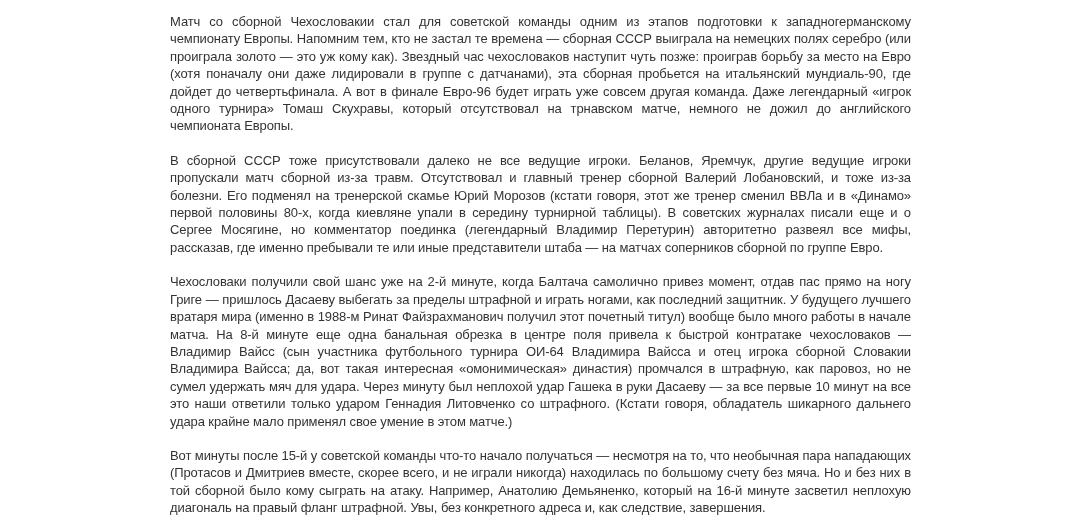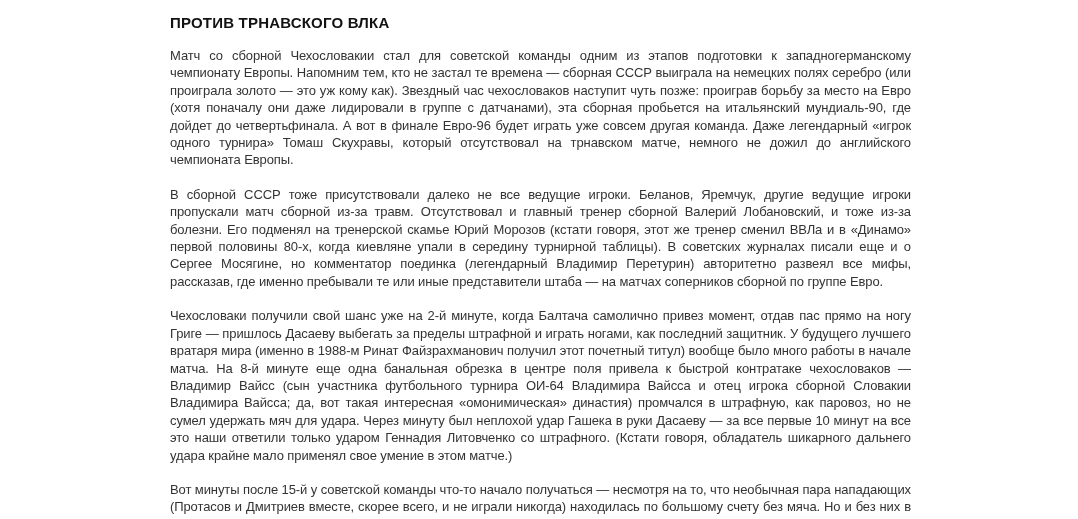--- a/index.html
+++ b/index.html
@@ -34,18 +34,17 @@
     line-height: 17.4px;
     color: #333333;
     text-align: justify;
     letter-spacing: -0.1px;
   }
 </style>
 </head>
 <body>
 
 <div class="article">
-  <h1 class="article-title">ПРОТИВ ТРНАВСКОГО ВЛКА</h1>
   <p class="article-paragraph">Матч со сборной Чехословакии стал для советской команды одним из этапов подготовки к западногерманскому чемпионату Европы. Напомним тем, кто не застал те времена — сборная СССР выиграла на немецких полях серебро (или проиграла золото — это уж кому как). Звездный час чехословаков наступит чуть позже: проиграв борьбу за место на Евро (хотя поначалу они даже лидировали в группе с датчанами), эта сборная пробьется на итальянский мундиаль-90, где дойдет до четвертьфинала. А вот в финале Евро-96 будет играть уже совсем другая команда. Даже легендарный «игрок одного турнира» Томаш Скухравы, который отсутствовал на трнавском матче, немного не дожил до английского чемпионата Европы.</p>
   <p class="article-paragraph">В сборной СССР тоже присутствовали далеко не все ведущие игроки. Беланов, Яремчук, другие ведущие игроки пропускали матч сборной из-за травм. Отсутствовал и главный тренер сборной Валерий Лобановский, и тоже из-за болезни. Его подменял на тренерской скамье Юрий Морозов (кстати говоря, этот же тренер сменил ВВЛа и в «Динамо» первой половины 80-х, когда киевляне упали в середину турнирной таблицы). В советских журналах писали еще и о Сергее Мосягине, но комментатор поединка (легендарный Владимир Перетурин) авторитетно развеял все мифы, рассказав, где именно пребывали те или иные представители штаба — на матчах соперников сборной по группе Евро.</p>
   <p class="article-paragraph">Чехословаки получили свой шанс уже на 2-й минуте, когда Балтача самолично привез момент, отдав пас прямо на ногу Григе — пришлось Дасаеву выбегать за пределы штрафной и играть ногами, как последний защитник. У будущего лучшего вратаря мира (именно в 1988-м Ринат Файзрахманович получил этот почетный титул) вообще было много работы в начале матча. На 8-й минуте еще одна банальная обрезка в центре поля привела к быстрой контратаке чехословаков — Владимир Вайсс (сын участника футбольного турнира ОИ-64 Владимира Вайсса и отец игрока сборной Словакии Владимира Вайсса; да, вот такая интересная «омонимическая» династия) промчался в штрафную, как паровоз, но не сумел удержать мяч для удара. Через минуту был неплохой удар Гашека в руки Дасаеву — за все первые 10 минут на все это наши ответили только ударом Геннадия Литовченко со штрафного. (Кстати говоря, обладатель шикарного дальнего удара крайне мало применял свое умение в этом матче.)</p>
   <p class="article-paragraph">Вот минуты после 15-й у советской команды что-то начало получаться — несмотря на то, что необычная пара нападающих (Протасов и Дмитриев вместе, скорее всего, и не играли никогда) находилась по большому счету без мяча. Но и без них в той сборной было кому сыграть на атаку. Например, Анатолию Демьяненко, который на 16-й минуте засветил неплохую диагональ на правый фланг штрафной. Увы, без конкретного адреса и, как следствие, завершения.</p>
 </div>
 
 </body></html>

